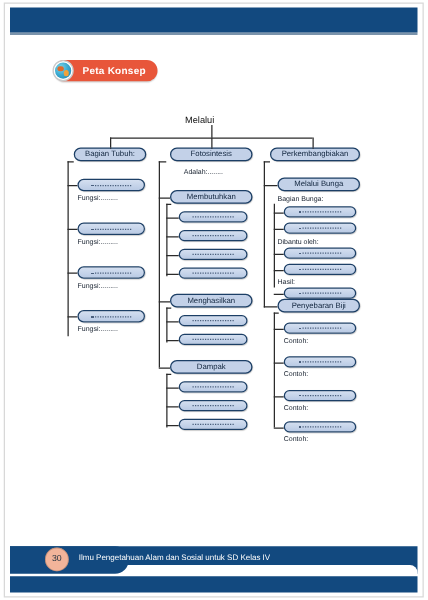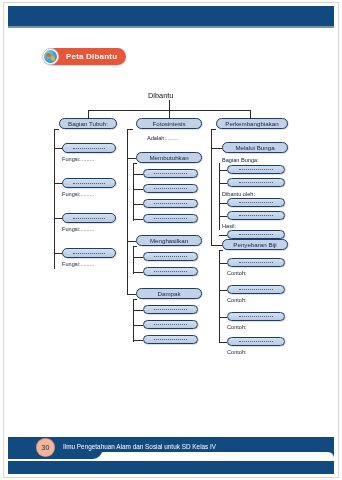--- a/index.html
+++ b/index.html
@@ -172,26 +172,26 @@
 
 <div class="page">
   <div class="page-frame"></div>
   <div class="top-bar"></div>
   <div class="top-bar-shadow"></div>
 
   <div class="badge">
     <div class="badge-icon-wrap">
       <div class="badge-icon"></div>
     </div>
-    <div class="badge-label">Peta Dibantu</div>
+    <div class="badge-label">Peta Konsep</div>
   </div>
 
   <div class="diagram">
 
-    <div class="root-text" style="left:148px;top:91px;">Dibantu</div>
+    <div class="root-text" style="left:148px;top:91px;">Melalui</div>
     <div class="ln v" style="left:169px;top:100px;height:10px;"></div>
     <div class="ln h" style="left:88px;top:110px;width:162px;"></div>
     <div class="ln v" style="left:88px;top:110px;height:8px;"></div>
     <div class="ln v" style="left:169px;top:110px;height:8px;"></div>
     <div class="ln v" style="left:250px;top:110px;height:8px;"></div>
 
     <div class="node" style="left:59px;top:118px;width:58px;height:11px;">Bagian Tubuh:</div>
     <div class="ln v" style="left:54px;top:129px;height:140px;"></div>
     <div class="ln v" style="left:88px;top:118px;height:1px;"></div>
     <div class="ln h" style="left:54px;top:129px;width:5px;"></div>

